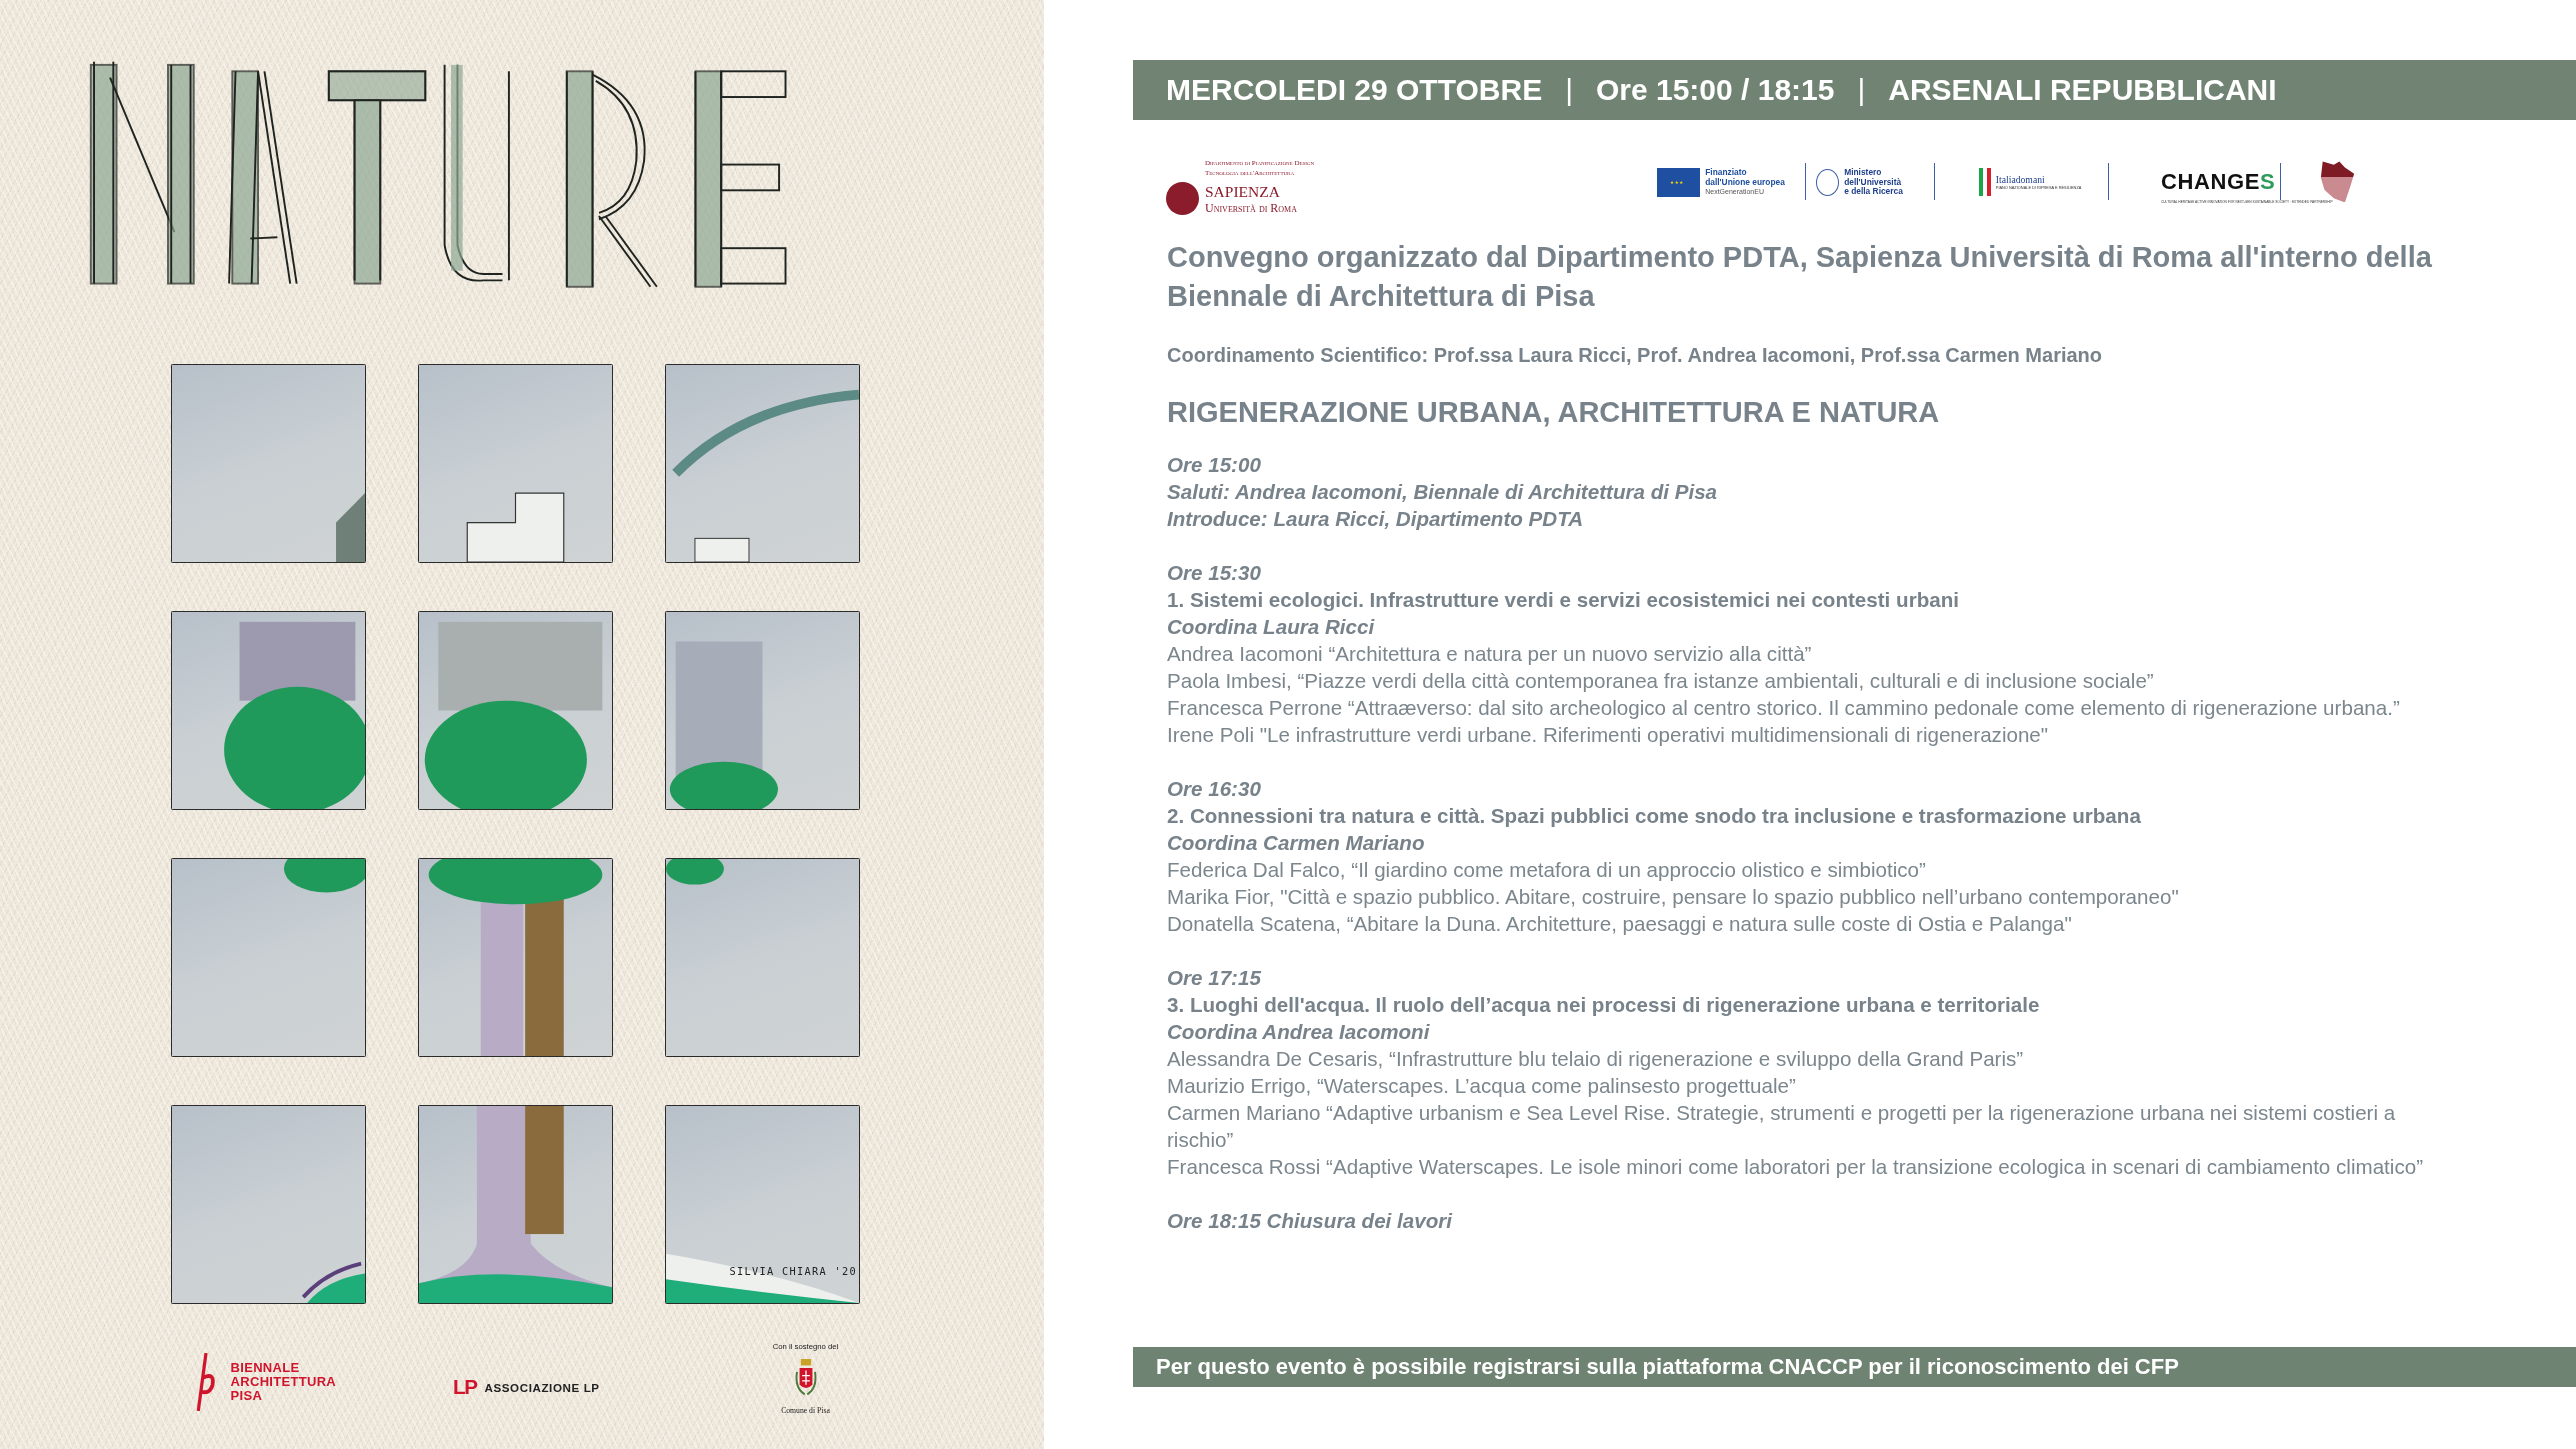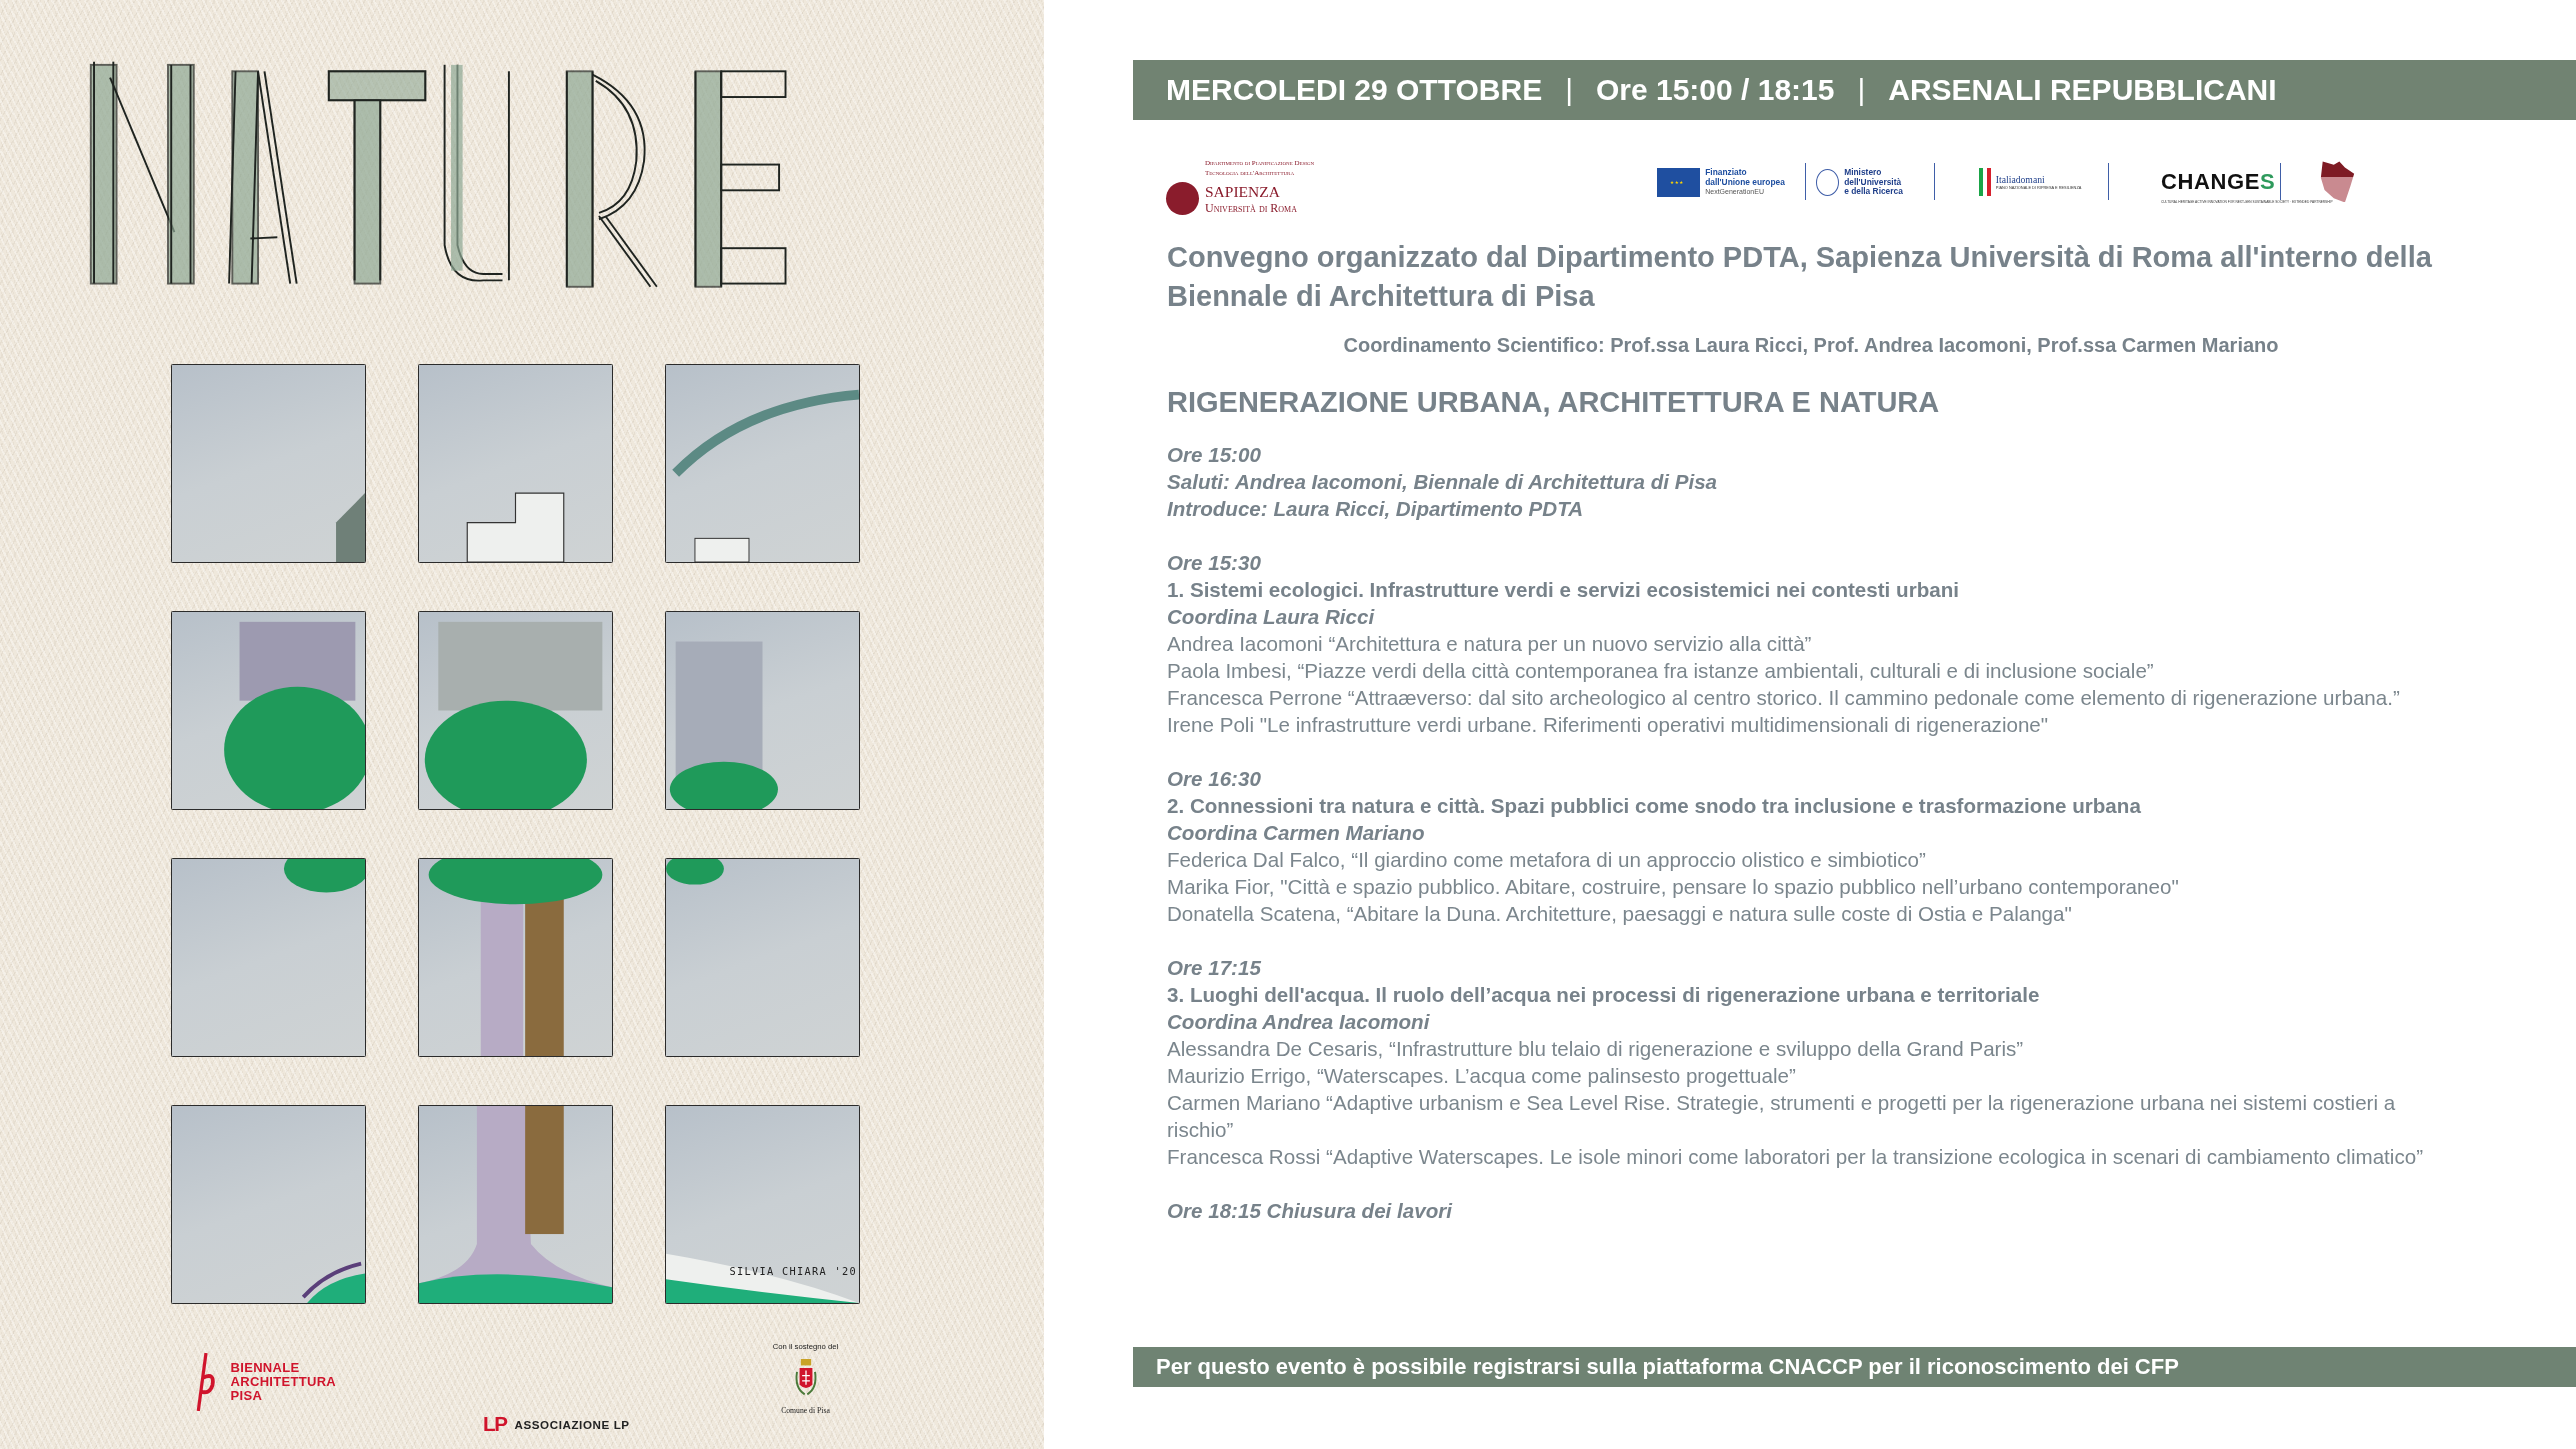--- a/index.html
+++ b/index.html
@@ -29,21 +29,21 @@
   }
   .pane svg { position: absolute; inset: 0; width: 100%; height: 100%; }
   .signature {
     position: absolute; right: 187px; top: 1265px; font-size: 10.3px; letter-spacing: 1.3px;
     color: #222; font-family: "DejaVu Sans Mono", monospace;
   }
   .poster-logos { position: absolute; left: 0; top: 1314px; width: 1044px; height: 129px; }
   .biennale-logo { position: absolute; left: 193px; top: 39px; display: flex; align-items: center; gap: 11.6px; }
   .biennale-mark { width: 26px; height: 58px; }
   .biennale-text { color: #d0142c; font-weight: bold; font-size: 13px; line-height: 14px; letter-spacing: 0.3px; }
-  .lp-logo { position: absolute; left: 483px; top: 61px; display: flex; align-items: center; gap: 7.7px; margin-top: 37px; }
+  .lp-logo { position: absolute; left: 453px; top: 61px; display: flex; align-items: center; gap: 7.7px; }
   .lp-mark { color: #d0142c; font-size: 20.6px; font-weight: bold; letter-spacing: -1.3px; font-family: "Liberation Sans Narrow", "Liberation Sans", sans-serif; }
   .lp-text { color: #222; font-weight: bold; font-size: 11.6px; letter-spacing: 0.6px; }
   .pisa-logo { position: absolute; left: 770px; top: 16px; width: 71px; text-align: center; margin-top: 12px; }
   .pisa-support { font-size: 7.7px; color: #222; }
   .pisa-crest { width: 26px; height: 45px; margin: 7.7px auto 2.6px; display: block; }
   .pisa-name { font-size: 7.7px; color: #222; font-family: "Liberation Serif", serif; }
 
   
   .header-bar {
     position: absolute; left: 1133px; top: 60px; width: 1443px; height: 60px;
@@ -69,21 +69,21 @@
   .italia-mark { width: 11.6px; height: 28px; background: linear-gradient(90deg, #1aa548 0 33%, #ffffff 33% 66%, #d6202d 66% 100%); }
   .italia-text { color: #1f3f8a; font-size: 9.7px; font-family: "Liberation Serif", serif; }
   .italia-text small { display: block; font-size: 3.9px; color: #333; font-family: "Liberation Sans", sans-serif; }
   .changes-text { font-size: 22px; font-weight: bold; color: #111; letter-spacing: 0.6px; }
   .changes-text span { color: #2e9a5c; }
   .changes-sub { position: absolute; top: 31px; left: 0; font-size: 3.2px; color: #333; white-space: nowrap; }
   .rome-mark { width: 37px; height: 41px; background: linear-gradient(180deg, #7e1b24 0 40%, #c98a90 40% 100%); clip-path: polygon(10% 0, 40% 8%, 55% 0, 70% 15%, 95% 30%, 85% 60%, 70% 100%, 40% 90%, 15% 70%, 5% 40%); }
 
   .content { position: absolute; left: 1167px; top: 238px; width: 1288px; }
   .intro { font-size: 29px; font-weight: bold; line-height: 39px; color: #77828a; }
-  .coord { margin-top: 16px; font-size: 20px; font-weight: bold; line-height: 26px; text-align: center; }
+  .coord { margin-top: 26px; font-size: 20px; font-weight: bold; line-height: 26px; }
   .session-title { margin-top: 26px; font-size: 29px; font-weight: bold; line-height: 36px; }
   .program { margin-top: 20.6px; }
   .block { margin-bottom: 27px; }
   .line { font-size: 20.6px; line-height: 27px; }
   .time { font-style: italic; font-weight: bold; }
   .italic-b { font-style: italic; font-weight: bold; }
   .talk-title { font-weight: bold; }
   .speaker { font-weight: normal; color: #7b868d; }
   .closing { font-style: italic; font-weight: bold; }
 

